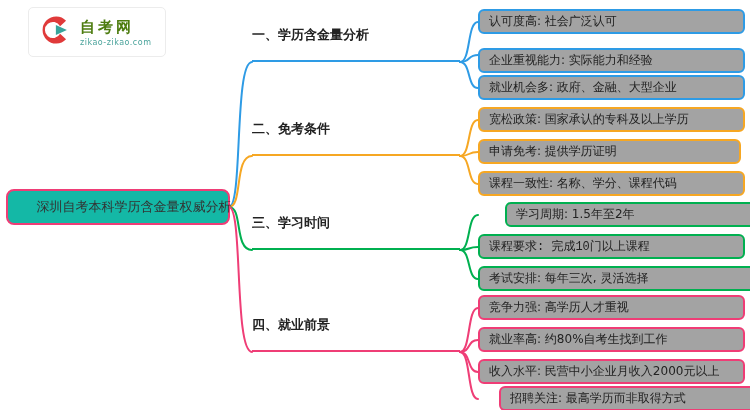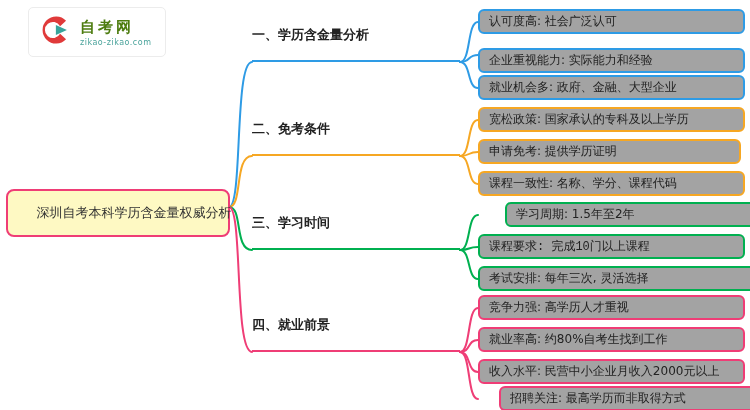--- a/index.html
+++ b/index.html
@@ -7,22 +7,22 @@
   body { background:#fff; font-family:"DejaVu Sans", sans-serif; position:relative; }
   .stage { position:absolute; inset:0; width:750px; height:410px; background:#fff; }
   #connectors { position:absolute; left:0; top:0; width:750px; height:410px; }
 
   .logo { position:absolute; left:28px; top:7px; display:flex; align-items:center; gap:8px;
           border:1px solid #ececec; border-radius:5px; background:#fff; padding:5px 14px 5px 9px; }
   .logo-text { display:flex; flex-direction:column; }
   .logo-name { color:#4d7c0f; font-size:15px; font-weight:bold; letter-spacing:3px; line-height:18px; }
   .logo-domain { color:#4aa39b; font-size:8px; letter-spacing:.5px; margin-top:2px; }
 
-  .root-node { position:absolute; left:6px; top:189px; width:224px; height:48px;
-               border:2px solid #ef3d76; border-radius:8px; background:#fef9c3;
+  .root-node { position:absolute; left:6px; top:189px; width:224px; height:36px;
+               border:2px solid #ef3d76; border-radius:8px; background:#14b8a6;
                display:flex; align-items:center; justify-content:center;
                font-size:13px; color:#333; font-weight:500; white-space:nowrap;padding-left:32px; }
 
   .branch-label { position:absolute; height:26px; border-bottom:2px solid #999;
                   font-size:13px; color:#222; font-weight:600;
                   display:flex; align-items:flex-end; padding-bottom:16px; white-space:nowrap; }
 
   .leaf { position:absolute; border:2px solid #999; border-radius:6px; background:#a3a3a3;
           display:flex; align-items:center; padding:0 9px; font-size:12px; color:#222;
           white-space:nowrap; overflow:hidden; }

